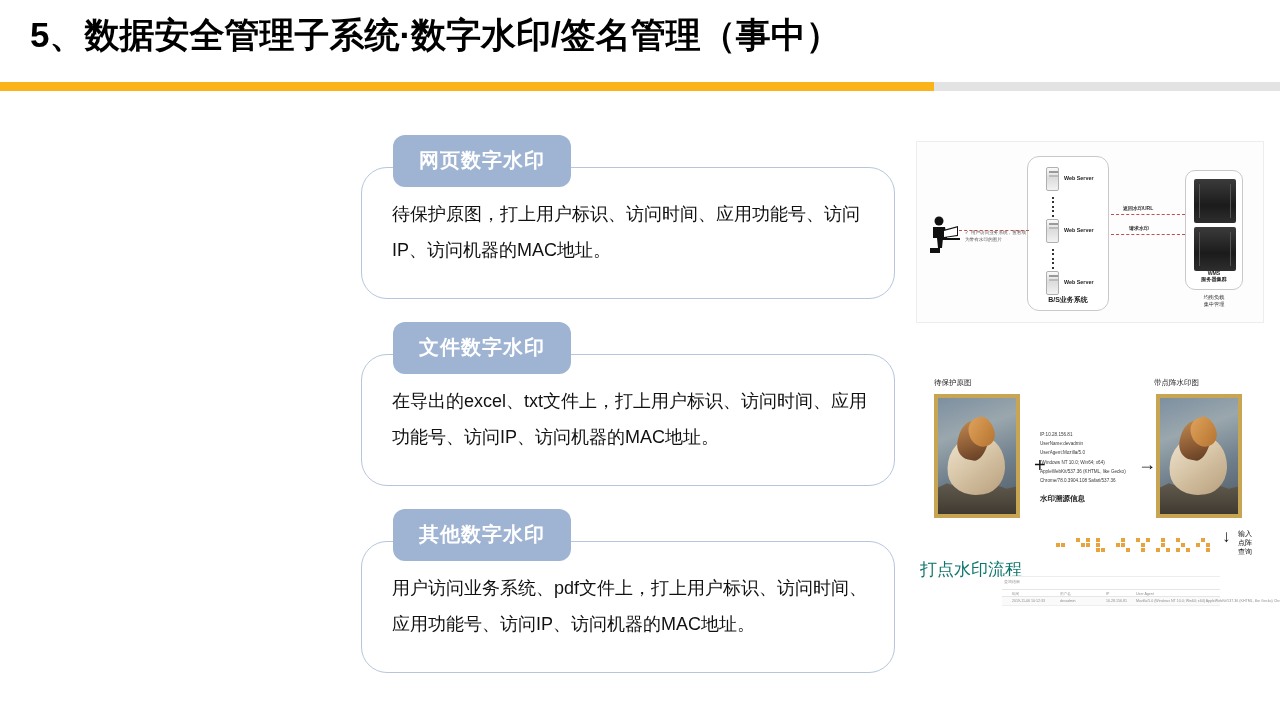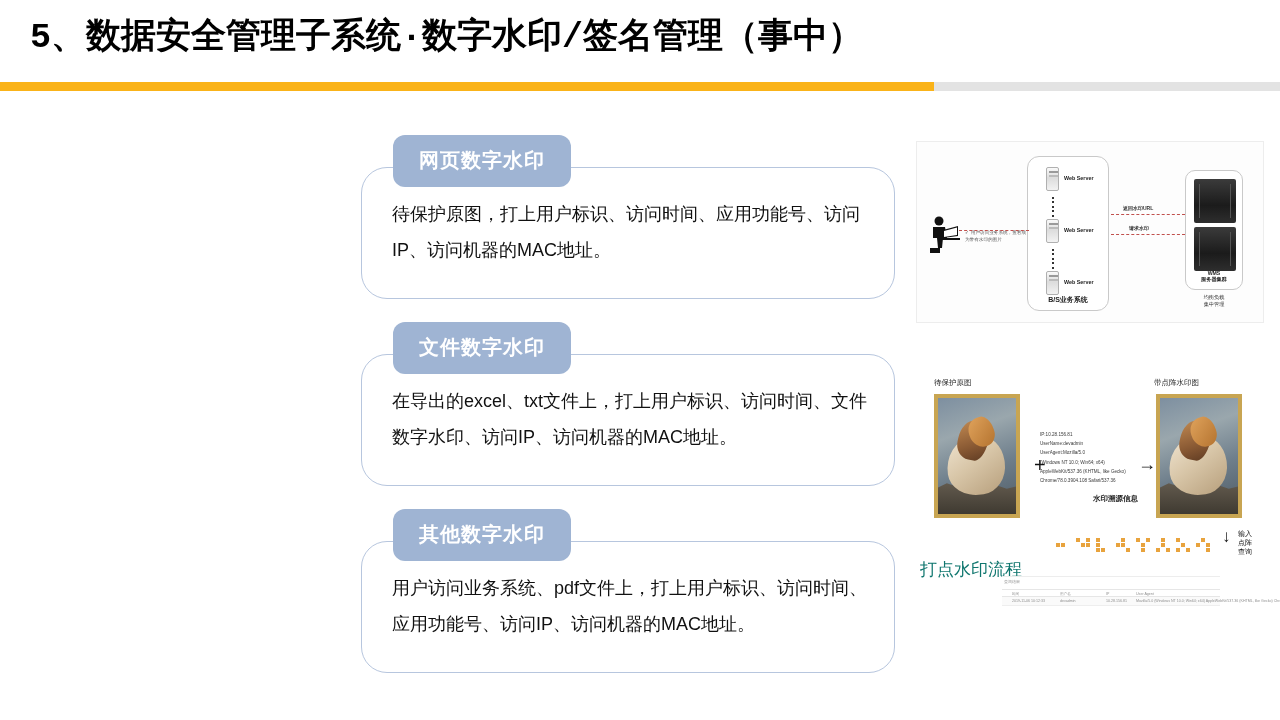--- a/index.html
+++ b/index.html
@@ -8,21 +8,21 @@
     background: #ffffff;
     font-family: "Liberation Sans", "DejaVu Sans", sans-serif;
     overflow: hidden;
   }
   .slide { position: relative; width: 1280px; height: 720px; background: #fff; }
 
   
   .title {
     position: absolute; left: 30px; top: 12px;
     font-size: 35px; font-weight: bold; color: #000;
-    letter-spacing: 0px; white-space: nowrap; font-family: Liberation Mono, monospace;
+    letter-spacing: 0px; white-space: nowrap;
   }
   .rule { position: absolute; left: 0; top: 82px; width: 1280px; height: 9px; display: flex; }
   .rule-accent { height: 100%; width: 73%; background: #FAB319; }
   .rule-rest   { height: 100%; flex: 1; background: #E3E3E3; }
 
   
   .left-col { position: absolute; left: 55px; top: 222px; width: 290px; text-align: center; }
   .left-heading { font-size: 21px; font-weight: bold; color: #111; margin-bottom: 20px; }
   .left-body {
     font-size: 19px; color: #1b1b1b; line-height: 1.95;
@@ -139,21 +139,21 @@
   .paint .cloak { position:absolute; left:40%; top:16%; width:32%; height:26%;
     background: linear-gradient(140deg,#e0a35c 0%,#b4732f 100%);
     border-radius: 50% 40% 44% 52% / 46% 54% 42% 50%;
     transform: rotate(-18deg); }
   #paint-left  { left: 18px; top: 22px; }
   #paint-right { left: 240px; top: 22px; }
   .flow-plus { position: absolute; left: 118px; top: 82px; font-size: 20px; color: #111; }
   .flow-arrow { position: absolute; left: 222px; top: 82px; font-size: 18px; color: #111; }
   .meta-block { position: absolute; left: 124px; top: 58px; width: 98px; }
   .meta-line { font-size: 4.6px; color: #3a3a3a; line-height: 2.0; white-space: nowrap; }
-  .meta-title { position: absolute; left: 124px; top: 122px; width: 98px; text-align: right;
+  .meta-title { position: absolute; left: 124px; top: 122px; width: 98px; text-align: left;
     font-size: 7.5px; font-weight: bold; color: #222; }
   .flow-title { position: absolute; left: 4px; top: 186px; font-size: 17px; color: #0f766e; }
   .dotmatrix { position: absolute; left: 140px; top: 162px; width: 160px; height: 22px; }
   .dm { position: absolute; width: 4px; height: 4px; background: #E8A33D; }
   .dm-arrow { position: absolute; left: 306px; top: 156px; font-size: 17px; color: #111; line-height: 1; }
   .dm-label { position: absolute; left: 322px; top: 158px; font-size: 7px; color: #111; line-height: 1.25; }
   .mini-table {
     position: absolute; left: 86px; top: 204px; width: 218px; height: 36px;
     background: #fff; border-top: 1px solid #EDEDED;
   }
@@ -181,21 +181,21 @@
   <div class="card" id="card1">
     <div class="card-badge">网页数字水印</div>
     <div class="card-body">
       <div class="card-text">待保护原图，打上用户标识、访问时间、应用功能号、访问IP、访问机器的MAC地址。</div>
     </div>
   </div>
 
   <div class="card" id="card2">
     <div class="card-badge">文件数字水印</div>
     <div class="card-body">
-      <div class="card-text">在导出的excel、txt文件上，打上用户标识、访问时间、文件数字水印、访问IP、访问机器的MAC地址。</div>
+      <div class="card-text">在导出的excel、txt文件上，打上用户标识、访问时间、应用功能号、访问IP、访问机器的MAC地址。</div>
     </div>
   </div>
 
   <div class="card" id="card3">
     <div class="card-badge">其他数字水印</div>
     <div class="card-body">
       <div class="card-text">用户访问业务系统、pdf文件上，打上用户标识、访问时间、应用功能号、访问IP、访问机器的MAC地址。</div>
     </div>
   </div>
 

